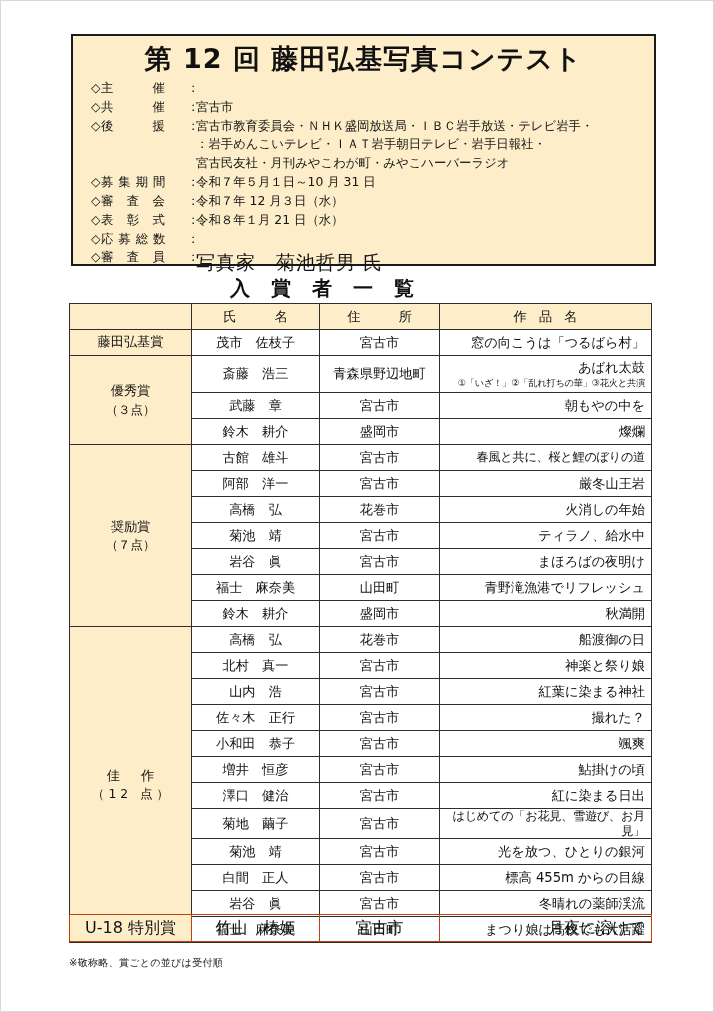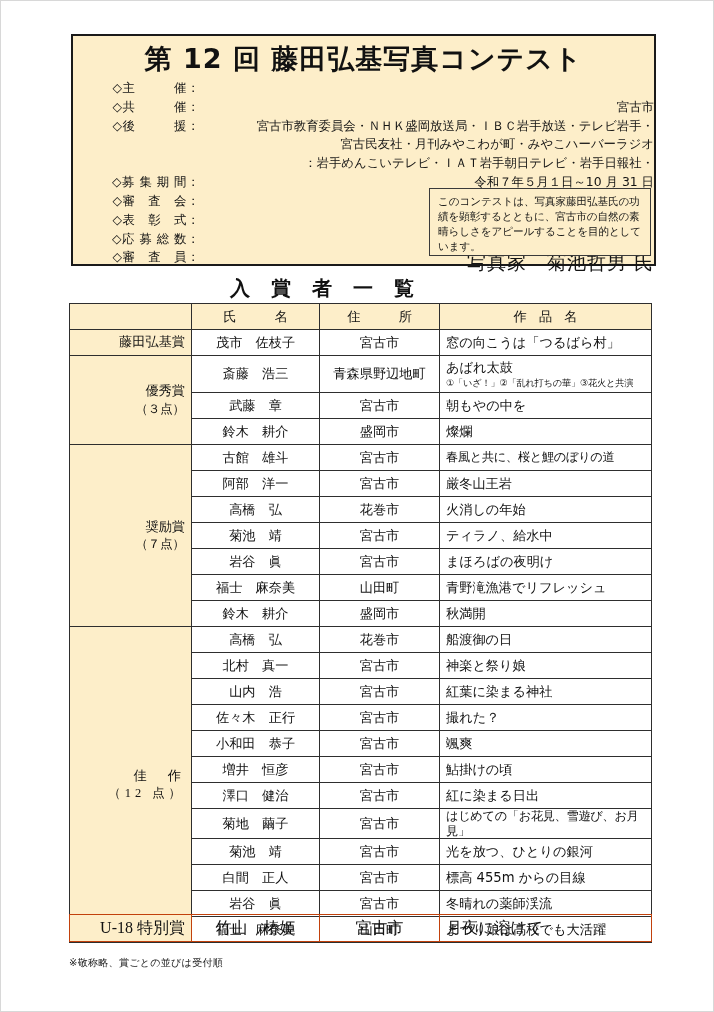--- a/index.html
+++ b/index.html
@@ -40,21 +40,20 @@
     color: #111111;
     letter-spacing: 1px;
     margin: 7px 0 4px 0;
     line-height: 1.18;
     white-space: nowrap;
   }
   .info-list {
     margin: 0;
     padding: 0 0 0 18px;
     list-style: none;
-    text-align: right;
   }
   .info-row {
     display: flex;
     align-items: flex-start;
     font-size: 12.4px;
     color: #141414;
     line-height: 1.52;
     white-space: nowrap;
   }
   .info-label {
@@ -142,42 +141,41 @@
   thead td, .th {
     background: #fdeec9;
     text-align: center;
     font-size: 13.4px;
     letter-spacing: 4px;
     text-indent: 4px;
     height: 25px;
   }
   .award-cell {
     background: #fdeec9;
-    text-align: right;
+    text-align: center;
     line-height: 1.38;
     font-size: 13.2px;
-    font-family: Liberation Serif, serif;
   }
   .award-cell .pts {
     display: block;
     font-size: 12.4px;
   }
   .award-cell.spaced {
     letter-spacing: 4px;
     text-indent: 4px;
   }
   .name-cell {
     text-align: center;
     font-family: Liberation Mono, monospace;
   }
   .addr-cell {
     text-align: center;
   }
   .work-cell {
-    text-align: left;
+    text-align: right;
     padding-left: 7px;
   }
   .row-std td { height: 25px; }
   .row-tall td { height: 36px; }
   .work-sub {
     display: block;
     font-size: 9.2px;
     line-height: 1.25;
     letter-spacing: -0.2px;
     margin-top: 1px;
@@ -239,22 +237,22 @@
         <span class="info-colon">：</span>
         <span class="info-value">宮古市</span>
       </div>
 
       <div class="info-row">
         <span class="info-label">◇後　　　援</span>
         <span class="info-colon">：</span>
         <span class="info-value">宮古市教育委員会・ＮＨＫ盛岡放送局・ＩＢＣ岩手放送・テレビ岩手・</span>
       </div>
 
+      <div class="info-cont">：岩手めんこいテレビ・ＩＡＴ岩手朝日テレビ・岩手日報社・</div>
       <div class="info-cont">宮古民友社・月刊みやこわが町・みやこハーバーラジオ</div>
-      <div class="info-cont">：岩手めんこいテレビ・ＩＡＴ岩手朝日テレビ・岩手日報社・</div>
 
       <div class="info-row">
         <span class="info-label">◇募 集 期 間</span>
         <span class="info-colon">：</span>
         <span class="info-value">令和７年５月１日～10 月 31 日</span>
       </div>
 
       <div class="info-row">
         <span class="info-label">◇審　査　会</span>
         <span class="info-colon">：</span>
@@ -272,21 +270,20 @@
         <span class="info-colon">：</span>
       </div>
 
       <div class="info-row judge-row">
         <span class="info-label">◇審　査　員</span>
         <span class="info-colon">：</span>
         <span class="info-value">写真家　菊池哲男 氏</span>
       </div>
     </div>
 
-    <div id="purpose-box">このコンテストは、写真家藤田弘基氏の功績を顕彰するとともに、宮古市の自然の素晴らしさをアピールすることを目的としています。</div>
   </div>
 
   <div id="list-heading">入 賞 者 一 覧</div>
 
   <table id="results-table">
     <colgroup>
       <col class="col-award">
         <col class="col-name">
         <col class="col-addr">
         <col class="col-work">

